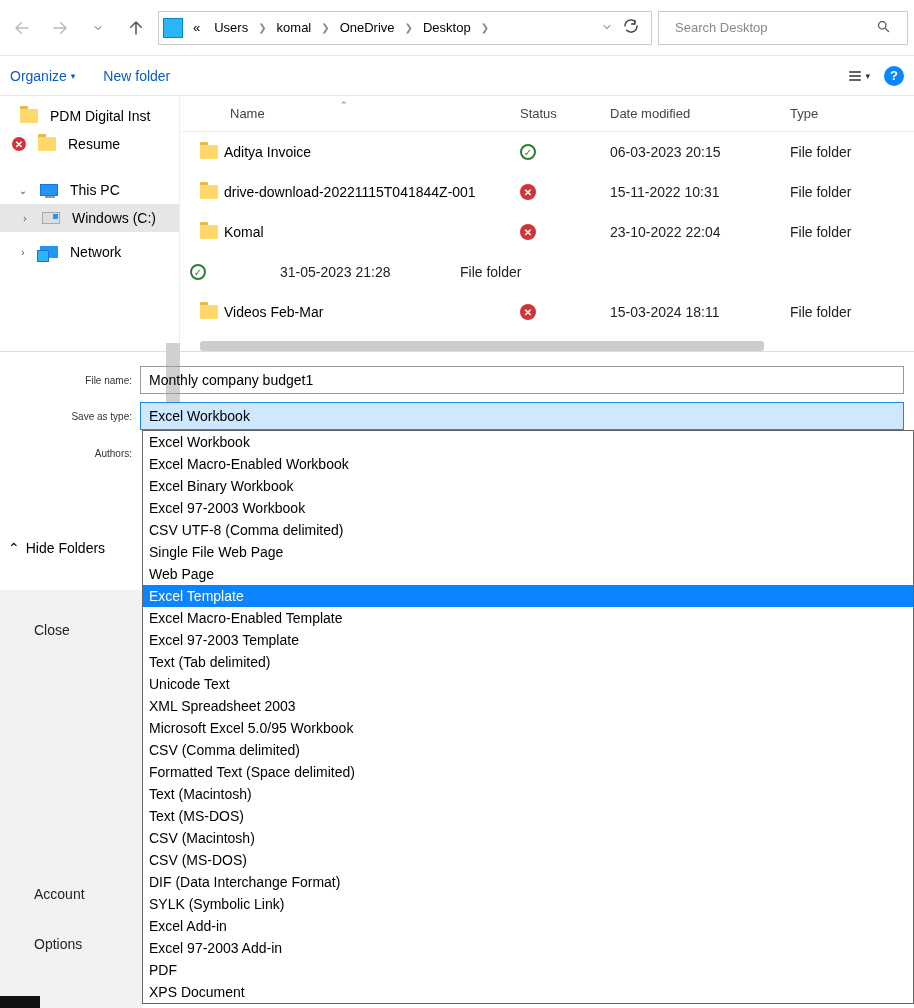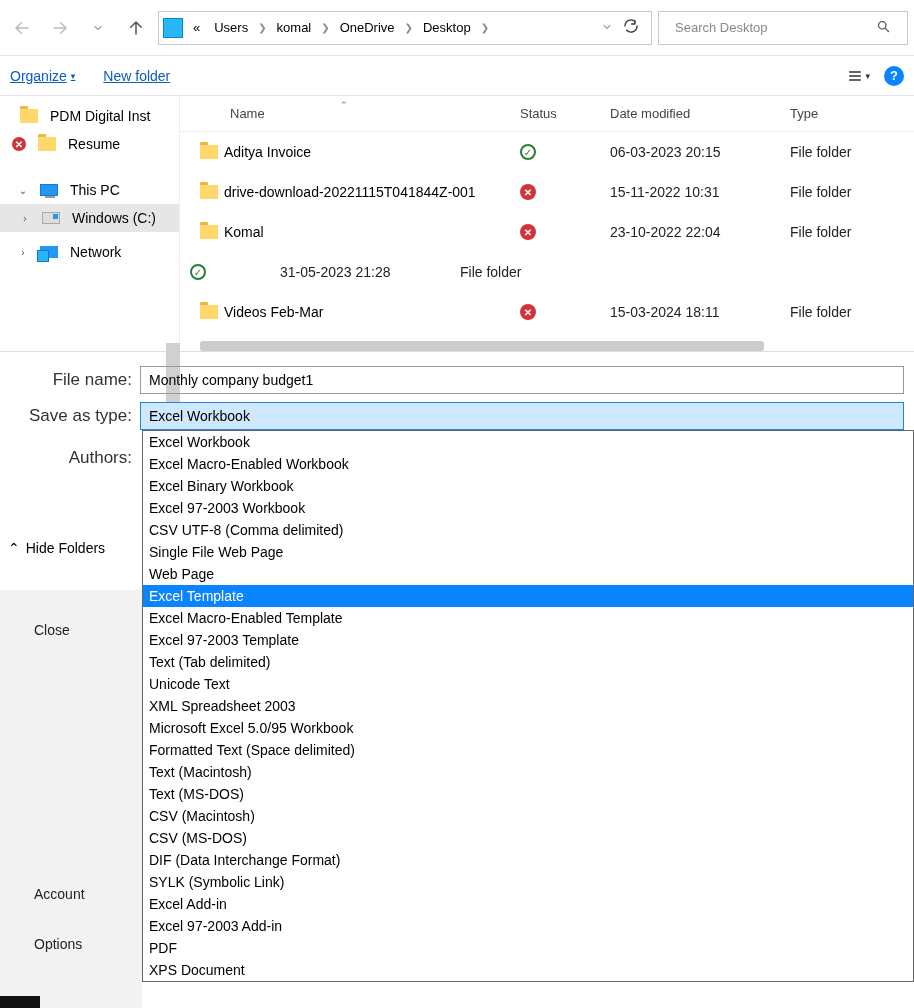--- a/index.html
+++ b/index.html
@@ -66,21 +66,21 @@
   .search-icon { font-size: 15px; color: #555; }
 
   .subbar {
     display: flex;
     align-items: center;
     padding: 8px 10px;
     gap: 28px;
     border-bottom: 1px solid #e5e5e5;
     height: 40px;
   }
-  .subbar .link { color: #0a5ebf; font-size: 14px; cursor: default; display: flex; align-items: center; gap: 4px; text-decoration: underline;}
+  .subbar .link { color: #0a5ebf; font-size: 14px; cursor: default; display: flex; align-items: center; gap: 4px;}
   .subbar .link .caret { font-size: 9px; }
   .subbar-right { margin-left: auto; display: flex; align-items: center; gap: 10px; }
   .view-icon { font-size: 16px; color: #333; padding: 4px; display: flex; align-items:center; gap:2px;}
   .help-icon {
     width: 20px; height: 20px; border-radius: 50%;
     background: #0a84ff; color: #fff;
     display: flex; align-items: center; justify-content: center;
     font-size: 13px; font-weight: bold;
   }
 
@@ -201,21 +201,21 @@
   }
   .field-row {
     display: flex;
     align-items: center;
     margin-bottom: 8px;
   }
   .field-label {
     width: 130px;
     text-align: right;
     padding-right: 8px;
-    font-size: 17px;
+    font-size: 10px;
     color: #333;
   }
   .field-input {
     flex: 1;
     border: 1px solid #999;
     padding: 5px 8px;
     font-size: 14px;
     position: relative;
   }
   .combo {
@@ -508,20 +508,21 @@
     <div class="dropdown-item">CSV UTF-8 (Comma delimited)</div>
     <div class="dropdown-item">Single File Web Page</div>
     <div class="dropdown-item">Web Page</div>
     <div class="dropdown-item highlight">Excel Template</div>
     <div class="dropdown-item">Excel Macro-Enabled Template</div>
     <div class="dropdown-item">Excel 97-2003 Template</div>
     <div class="dropdown-item">Text (Tab delimited)</div>
     <div class="dropdown-item">Unicode Text</div>
     <div class="dropdown-item">XML Spreadsheet 2003</div>
     <div class="dropdown-item">Microsoft Excel 5.0/95 Workbook</div>
+    <div class="dropdown-item">CSV (Comma delimited)</div>
     <div class="dropdown-item">Formatted Text (Space delimited)</div>
     <div class="dropdown-item">Text (Macintosh)</div>
     <div class="dropdown-item">Text (MS-DOS)</div>
     <div class="dropdown-item">CSV (Macintosh)</div>
     <div class="dropdown-item">CSV (MS-DOS)</div>
     <div class="dropdown-item">DIF (Data Interchange Format)</div>
     <div class="dropdown-item">SYLK (Symbolic Link)</div>
     <div class="dropdown-item">Excel Add-in</div>
     <div class="dropdown-item">Excel 97-2003 Add-in</div>
     <div class="dropdown-item">PDF</div>

